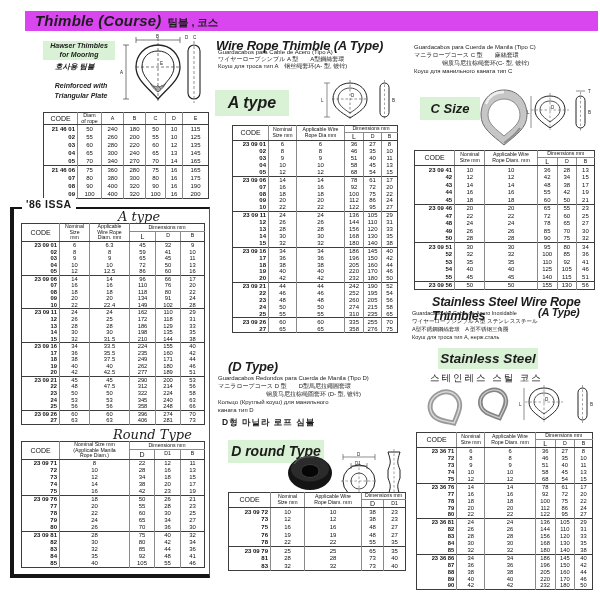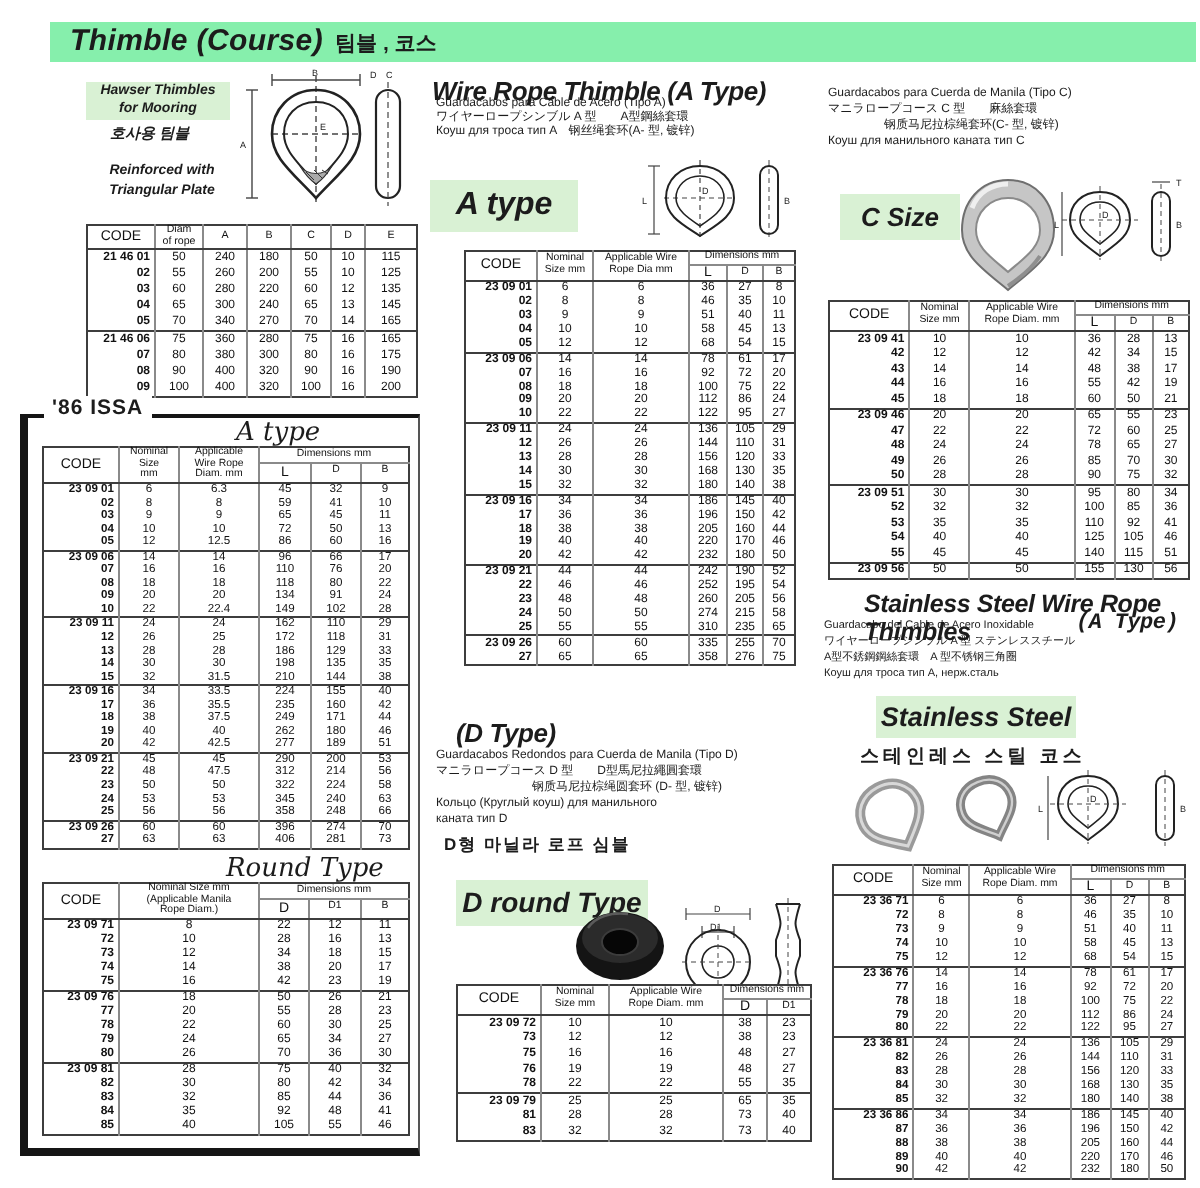--- a/index.html
+++ b/index.html
@@ -1,19 +1,19 @@
 <!DOCTYPE html>
 <html><head>
 <meta charset="utf-8">
 <style>
   html,body{margin:0;padding:0;background:#e8e8e8;}
   .page{position:relative;width:600px;height:594px;background:#ffffff;overflow:hidden;
         font-family:"Liberation Sans",sans-serif;color:#1c1c1c;}
   .abs{position:absolute;}
-  .banner{background:#86efac;height:20px;line-height:20px;padding-left:10px;}
+  .banner{background:#d946ef;height:20px;line-height:20px;padding-left:10px;}
   .banner .t{font-weight:bold;font-style:italic;font-size:15px;letter-spacing:0.2px;}
   .banner .k{font-weight:bold;font-size:10.5px;margin-left:6px;}
   .greenlabel{background:#d9f1d4;font-weight:bold;font-style:italic;text-align:center;}
   .sec-title{font-weight:bold;font-style:italic;letter-spacing:-0.2px;}
   .tiny{font-size:6px;line-height:1.1;white-space:nowrap;}
   .tiny5{font-size:5.5px;line-height:1.1;white-space:nowrap;}
   .serif-it{font-family:"DejaVu Serif",serif;font-style:italic;}
   .issa-box{border-top:2px solid #151515;border-left:4px solid #151515;
             border-right:1px solid #555;border-bottom:4px solid #151515;}
   .issa-label{background:#fff;padding:0 4px;font-weight:bold;font-size:10.5px;letter-spacing:0.5px;}
@@ -1169,27 +1169,27 @@
             <td>50</td>
             <td>155</td>
             <td>130</td>
             <td>56</td>
           </tr>
         </tbody>
       </table>
     </div>
 
   <div class="abs sec-title" style="left:432px;top:295px;font-size:12.5px;">Stainless Steel Wire Rope Thimbles</div>
-  <div class="abs sec-title" style="left:538px;top:306px;font-size:11px;font-family:Liberation Mono, monospace;">(A Type)</div>
+  <div class="abs sec-title" style="left:538px;top:306px;font-size:11px;">(A Type)</div>
   <div class="abs tiny5" style="left:412px;top:310px;">Guardacabo del Cable de Acero Inoxidable</div>
   <div class="abs tiny5" style="left:412px;top:318px;">ワイヤーロープシンブル A 型 ステンレススチール</div>
   <div class="abs tiny5" style="left:412px;top:326px;">A型不銹鋼鋼絲套環　A 型不锈钢三角圈</div>
   <div class="abs tiny5" style="left:412px;top:334px;">Коуш для троса тип A, нерж.сталь</div>
   <div class="abs greenlabel" style="left:438px;top:348px;width:100px;height:21px;font-size:13.5px;line-height:21px;">Stainless Steel</div>
-  <div class="abs" style="left:430px;top:372px;font-size:9.5px;font-weight:bold;letter-spacing:2px;">스테인레스 스틸 코스</div>
+  <div class="abs" style="left:430px;top:372px;font-size:9.5px;font-weight:normal;letter-spacing:2px;">스테인레스 스틸 코스</div>
 
   <div class="abs" style="left:414px;top:382px;">
     <svg width="184" height="48" viewBox="0 0 184 48">
       <g transform="translate(32,26) rotate(-28)">
         <path d="M0,-16 C-9,-16 -15,-10 -15,-2 C-15,6 -7,11 0,17 C7,11 15,6 15,-2 C15,-10 9,-16 0,-16 Z" fill="none" stroke="#9a9a9a" stroke-width="5"></path>
         <path d="M0,-16 C-9,-16 -15,-10 -15,-2 C-15,6 -7,11 0,17 C7,11 15,6 15,-2 C15,-10 9,-16 0,-16 Z" fill="none" stroke="#d8d8d8" stroke-width="1.5"></path>
       </g>
       <g transform="translate(80,22) rotate(-22)">
         <path d="M0,-14 C-8,-14 -13,-9 -13,-2 C-13,5 -6,9 0,15 C6,9 13,5 13,-2 C13,-9 8,-14 0,-14 Z" fill="none" stroke="#848484" stroke-width="4.5"></path>
         <path d="M0,-14 C-8,-14 -13,-9 -13,-2 C-13,5 -6,9 0,15 C6,9 13,5 13,-2 C13,-9 8,-14 0,-14 Z" fill="none" stroke="#cfcfcf" stroke-width="1.2"></path>

